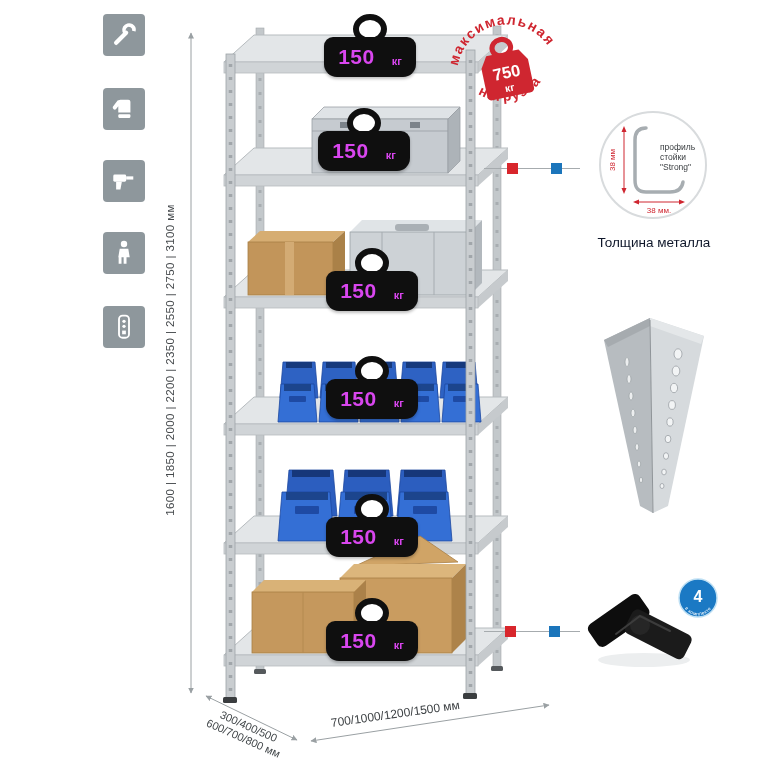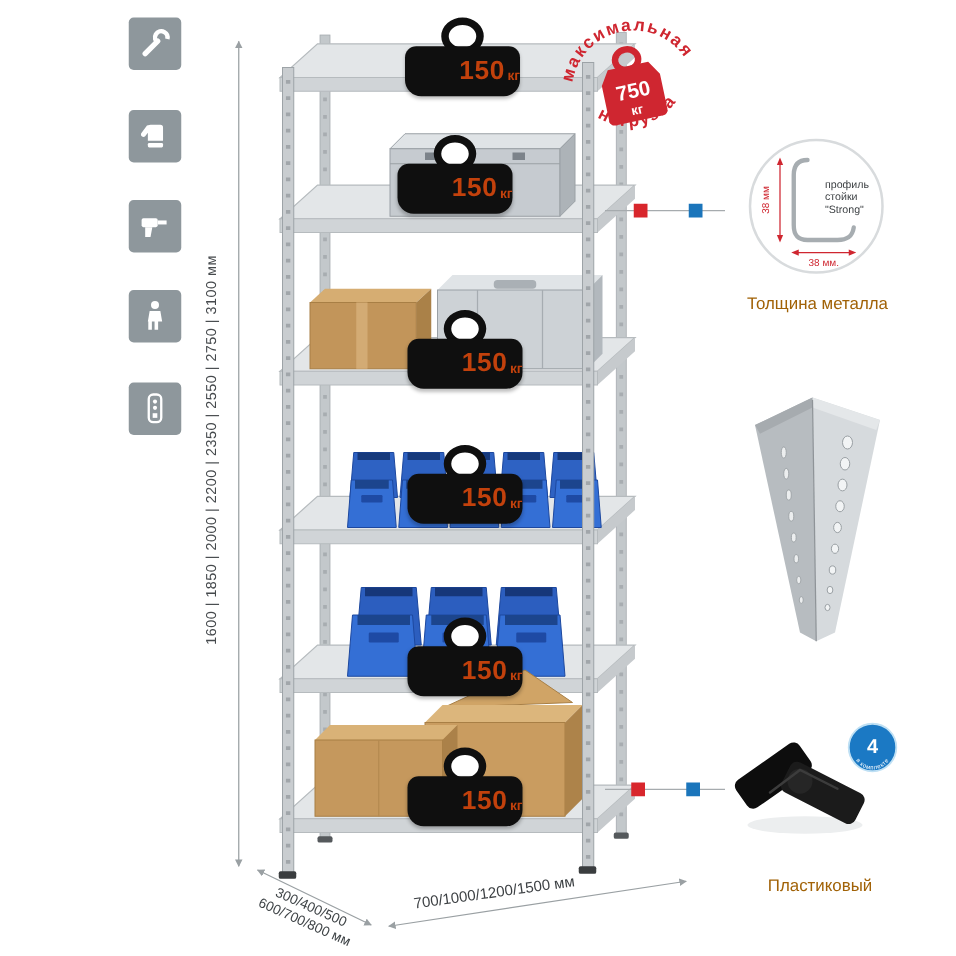--- a/index.html
+++ b/index.html
@@ -6,28 +6,28 @@
   .page{position:relative;width:765px;height:765px;background:#fff;overflow:hidden;
         font-family:"Liberation Sans",sans-serif;color:#333;}
   .abs{position:absolute;}
   .icon-tile{position:absolute;left:103px;width:42px;height:42px;background:#8e979c;border-radius:4px;
              display:flex;align-items:center;justify-content:center;}
   .dim-height{position:absolute;left:-180px;top:354px;width:700px;text-align:center;
               transform:rotate(-90deg);font-size:11.5px;color:#45494c;letter-spacing:.4px;white-space:nowrap;}
   .weight{position:absolute;width:92px;text-align:center;}
   .w-ring{width:22px;height:18px;border:6px solid #0f0f0f;border-radius:50%;margin:0 auto -7px;background:#fff;}
   .w-body{position:relative;width:92px;height:40px;background:#0f0f0f;border-radius:9px 9px 13px 13px;
-          display:flex;align-items:center;justify-content:flex-end;gap:2px;color:#c2410c;box-shadow:0 2px 3px rgba(0,0,0,.25);}
+          display:flex;align-items:center;justify-content:center;gap:17px;color:#d946ef;box-shadow:0 2px 3px rgba(0,0,0,.25);}
   .w-val{font-size:21px;font-weight:bold;letter-spacing:.5px;}
   .w-unit{font-size:11px;font-weight:bold;margin-top:7px;}
   .connector{position:absolute;height:1px;background:#a6abae;}
   .sq{position:absolute;width:11px;height:11px;}
   .sq.red{background:#d8262c;}
   .sq.blue{background:#1b75bb;}
-  .caption{position:absolute;text-align:center;font-size:13.5px;color:#a16207;line-height:1.3;}
+  .caption{position:absolute;text-align:center;font-size:13.5px;color:#0f172a;line-height:1.3;}
   .dim-depth{position:absolute;left:200px;top:698px;transform:rotate(24deg);transform-origin:left top;
              width:112px;text-align:center;font-size:11px;color:#3f4447;line-height:1.2;}
   .dim-width{position:absolute;left:330px;top:716px;transform:rotate(-8deg);transform-origin:left top;
              font-size:12px;color:#3d4144;}
   svg text{font-family:"Liberation Sans",sans-serif;}
 </style>
 </head>
 <body>
 
 <div class="page">
@@ -305,21 +305,20 @@
     <circle cx="112" cy="22" r="19" fill="#1b79c4" stroke="#bfe0f4" stroke-width="1.5"></circle>
     <defs>
         <path id="bk" d="M97 28 A 15.5 15.5 0 0 0 127 28"></path>
       </defs>
     <text x="112" y="22" text-anchor="middle" dominant-baseline="middle" font-size="16" font-weight="bold" fill="#fff">4</text>
     <text font-size="4.8" fill="#fff" letter-spacing="0.4">
       <textPath href="#bk" startOffset="50%" text-anchor="middle">в комплекте</textPath>
     </text>
   </svg>
   <div class="caption" style="left:582px;top:700px;width:148px">
-    <div>Пластиковый</div>
   </div>
 
   <div class="dim-depth">
     <div>300/400/500</div>
     <div>600/700/800 мм</div>
   </div>
   <div class="dim-width">700/1000/1200/1500 мм</div>
 
 </div>
 

